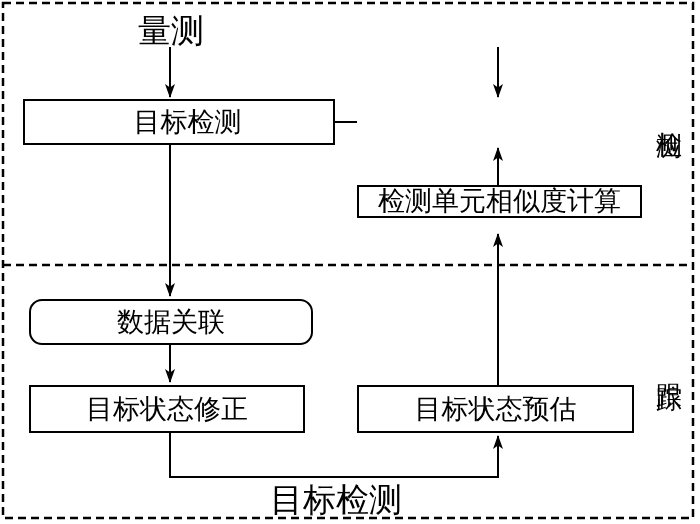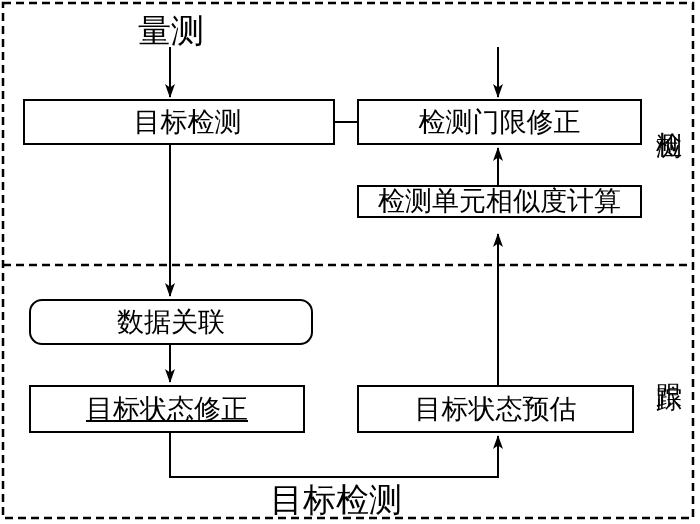--- a/index.html
+++ b/index.html
@@ -9,21 +9,21 @@
   svg.wires { position:absolute; left:0; top:0; z-index:1; }
   .box {
     position:absolute; border:2px solid #000; background:#fff;
     display:flex; align-items:center; justify-content:center;
     font-size:27px; line-height:1; z-index:2; white-space:nowrap;
   }
   .box-target-detection        { left:23px;  top:99px;  width:312px; height:46px;padding-left:17px; }
   .box-threshold-correction    { left:357px; top:99px;  width:285px; height:46px; }
   .box-cell-similarity         { left:357px; top:185px; width:285px; height:33px; }
   .box-data-association        { left:29px;  top:299px; width:284px; height:46px;border-radius:13px; }
-  .box-state-correction        { left:29px;  top:385px; width:276px; height:48px;text-decoration:underline; }
+  .box-state-correction        { left:29px;  top:385px; width:276px; height:48px; }
   .box-state-prediction        { left:357px; top:385px; width:277px; height:48px; }
   .flabel {
     position:absolute; font-size:33px; line-height:1; z-index:2;
     white-space:nowrap; transform:translateX(-50%);
   }
   .lbl-measurement   { left:171px; top:15px; }
   .lbl-fixed-threshold { left:503px; top:15px; }
   .lbl-target-state  { left:336px; top:484px; }
   .vlabel {
     position:absolute; font-size:26px; z-index:2;
@@ -62,21 +62,20 @@
     <path d="M498,385 L498,234" stroke="#000" stroke-width="2" fill="none" marker-end="url(#arrow)"></path>
 
     <path d="M170,345 L170,382" stroke="#000" stroke-width="2" fill="none" marker-end="url(#arrow)"></path>
 
     <path d="M170,433 L170,477 L498,477 L498,436" stroke="#000" stroke-width="2" fill="none" marker-end="url(#arrow)"></path>
   </svg>
 
   <div class="flabel lbl-measurement">量测</div>
 
   <div class="box box-target-detection">目标检测</div>
-  <div class="box box-threshold-correction">检测门限修正</div>
   <div class="box box-cell-similarity">检测单元相似度计算</div>
   <div class="box box-data-association">数据关联</div>
   <div class="box box-state-correction">目标状态修正</div>
   <div class="box box-state-prediction">目标状态预估</div>
 
   <div class="vlabel lbl-section-detection">检测</div>
   <div class="vlabel lbl-section-tracking">跟踪</div>
 
   <div class="flabel lbl-target-state">目标检测</div>
 

